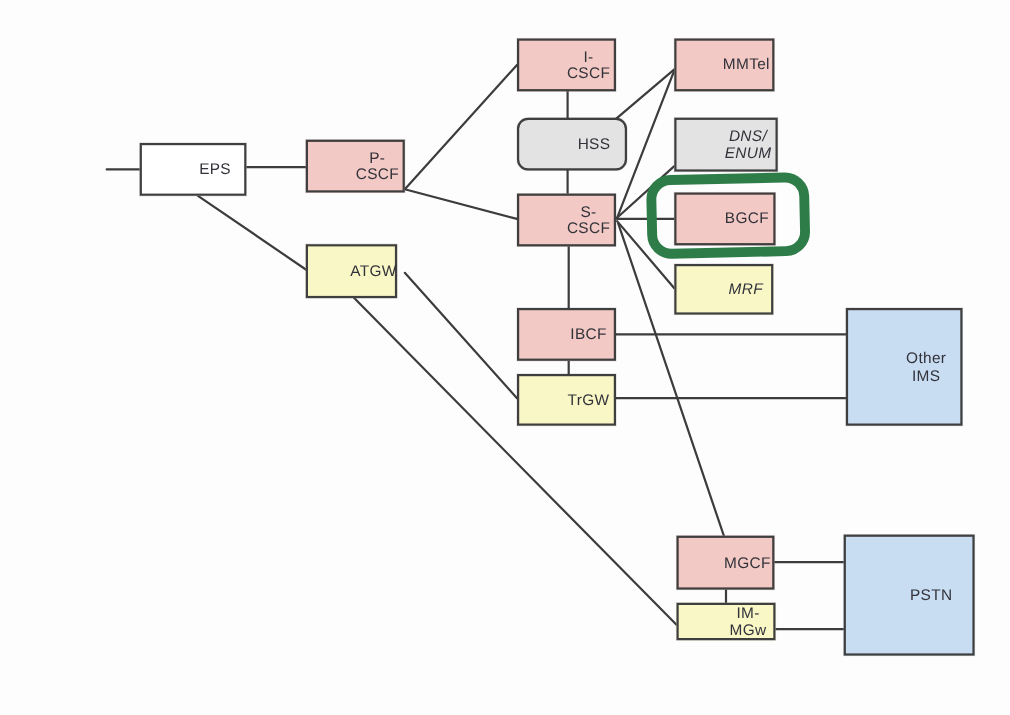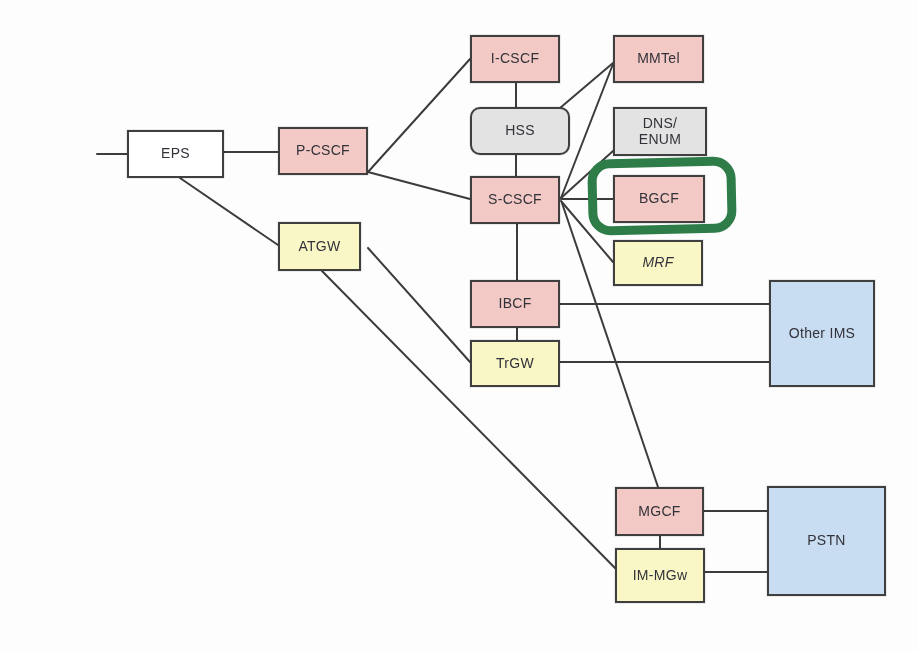--- a/index.html
+++ b/index.html
@@ -17,38 +17,39 @@
     border:2px solid #3f3f3f;
     display:flex;align-items:center;justify-content:center;
     text-align:center;
     font-size:14px;
     color:#32323a;
     letter-spacing:.3px;
     line-height:1.1;
     white-space:pre-line;
     z-index:2;
     box-shadow:0 0 0 0.5px rgba(0,0,0,.15);
+    padding-left:40px;
   }
   
   .n-user   {left:28px;  top:132px; width:69px;  height:45px;}
   .n-eps    {left:127px; top:130px; width:97px;  height:48px;}
   .n-pcscf  {left:278px; top:127px; width:90px;  height:48px;}
   .n-atcf   {left:278px; top:175px; width:90px;  height:47px;}
   .n-atgw   {left:278px; top:222px; width:83px;  height:49px;}
   .n-icscf  {left:470px; top:35px;  width:90px;  height:48px;}
   .n-hss    {left:470px; top:107px; width:100px;  height:48px;border-radius:10px;}
   .n-scscf  {left:470px; top:176px; width:90px;  height:48px;}
   .n-ibcf   {left:470px; top:280px; width:90px;  height:48px;}
   .n-trgw   {left:470px; top:340px; width:90px;  height:47px;}
   .n-mmtel  {left:613px; top:35px;  width:91px;  height:48px;}
-  .n-dns    {left:613px; top:107px; width:94px;  height:49px;}
+  .n-dns    {left:613px; top:107px; width:94px;  height:49px;font-style:italic;}
   .n-bgcf   {left:613px; top:175px; width:92px;  height:48px;}
   .n-mrf    {left:613px; top:240px; width:90px;  height:46px;font-style:italic;}
   .n-mgcf   {left:615px; top:487px; width:89px;  height:49px;}
-  .n-immgw  {left:615px; top:548px; width:90px;  height:55px;}
+  .n-immgw  {left:615px; top:548px; width:90px;  height:34px;}
   .n-otherims{left:769px;top:280px; width:106px; height:107px;}
   .n-pstn   {left:767px; top:486px; width:119px; height:110px;}
   .marker{
     position:absolute;
     left:588px; top:158px; width:148px; height:76px;
     box-sizing:border-box;
     border:9px solid #2e7d49;
     border-radius:22px;
     transform:rotate(-1.3deg);
     z-index:3;

